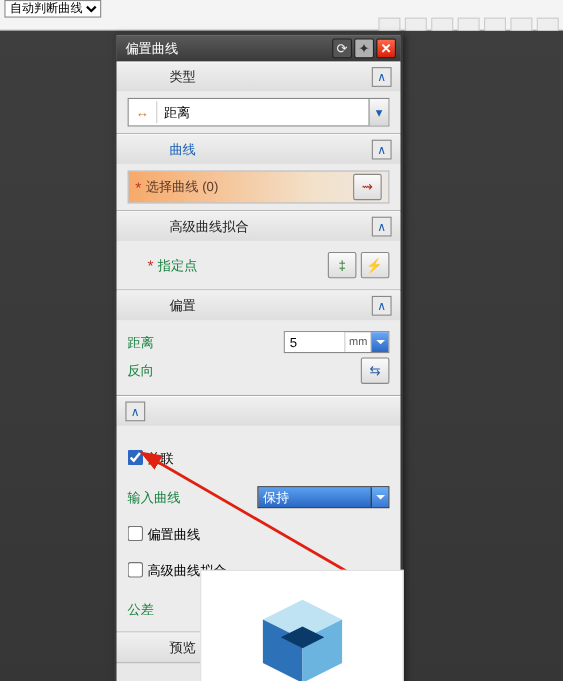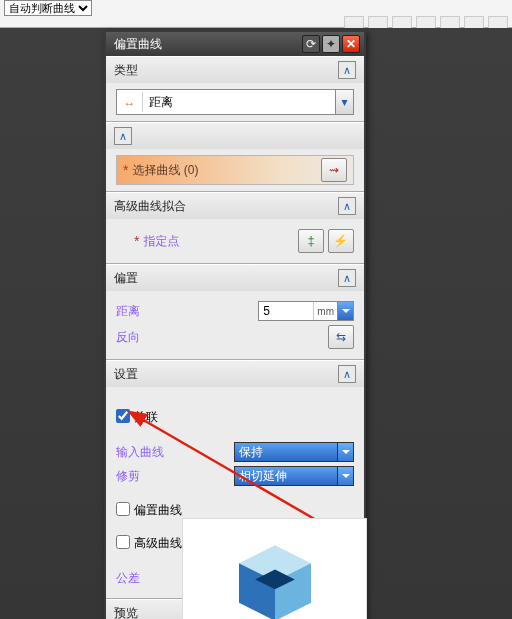--- a/index.html
+++ b/index.html
@@ -11,34 +11,34 @@
   .viewport { position:relative; height:591px; background: linear-gradient(#3e3e3e,#363636); }
   .dialog { position:absolute; left:104px; top:2px; width:262px; background: linear-gradient(#e6e6e6,#dcdcdc); border:2px solid #3a3a3a; box-shadow: 2px 2px 6px rgba(0,0,0,0.5); }
   .titlebar { background: linear-gradient(#5a5a5a,#3a3a3a); height:24px; display:flex; align-items:center; padding:0 4px; color:#fff; }
   .titlebar .title { flex:1; padding-left:4px; font-size:12px; }
   .tbtn { width:18px; height:18px; margin-left:2px; border:1px solid #222; display:flex; align-items:center; justify-content:center; border-radius:2px; }
   .tbtn.pin { background:#555; color:#eee; }
   .tbtn.gear { background:#b0b0b0; color:#333; }
   .tbtn.close { background: linear-gradient(#ff6a4a,#d8200a); color:#fff; font-weight:bold; }
   .section { border-top:1px solid #fff; border-bottom:1px solid #aaa; }
   .sec-head { display:flex; align-items:center; padding:4px 8px; background: linear-gradient(#f0f0f0,#dedede); cursor:pointer; }
-  .sec-head .lab { flex:1; font-weight:normal; color:#222; }
+  .sec-head .lab { flex:1; font-weight:normal; color:#222;margin-left:40px; }
   .sec-head .lab.blue { color:#1a5fb4; }
   .sec-head .caret { width:18px; height:18px; border:1px solid #888; background:#eaeaea; display:flex; align-items:center; justify-content:center; color:#1a5fb4; font-size:11px; }
   .sec-body { padding:6px 10px; background:#ececec; }
   .type-select { display:flex; align-items:center; border:1px solid #888; background:#fff; height:26px; }
   .type-select .icon { width:26px; height:20px; display:flex; align-items:center; justify-content:center; color:#d07a20; border-right:1px solid #ccc; }
   .type-select .val { flex:1; padding:0 6px; }
   .type-select .dd { width:18px; height:24px; border-left:1px solid #888; display:flex; align-items:center; justify-content:center; background:linear-gradient(#f8f8f8,#d8d8d8); color:#1a5fb4; }
   .sel-row { display:flex; align-items:center; border:1px solid #b8b8b8; background: linear-gradient(90deg,#f7a96a,#f3e0c8 70%, #ece8e2); height:30px; padding:0 6px; }
   .sel-row .star { color:#c03020; margin-right:4px; font-size:14px; }
   .sel-row .lab { flex:1; color:#5a3a28; }
   .sq-btn { width:26px; height:24px; border:1px solid #888; background:linear-gradient(#fafafa,#dedede); display:flex; align-items:center; justify-content:center; margin-left:4px; border-radius:2px; }
   .row { display:flex; align-items:center; margin:4px 0; }
-  .row .lab { flex:1; color:#8b5cf6; }
+  .row .lab { flex:1; color:#15803d; }
   .row .star { color:#c03020; margin-right:4px; font-size:14px; }
   .num-field { display:flex; align-items:center; border:1px solid #888; height:20px; background:#fff; }
   .num-field input { border:none; width:54px; padding:0 4px; height:18px; text-align:left; outline:none; font-size:12px; }
   .num-field .unit { font-size:10px; color:#555; padding:0 3px; border-left:1px solid #ccc; height:18px; display:flex; align-items:center; }
   .num-field .dd { width:16px; height:18px; border-left:1px solid #888; display:flex; align-items:center; justify-content:center; background:linear-gradient(#6aa8f8,#2a68c4); }
   .num-field .dd::after { content:""; border:4px solid transparent; border-top-color:#fff; margin-top:3px; }
   .plain-num { border:1px solid #888; background:#fff; height:20px; width:90px; text-align:right; padding:0 4px; }
   .cb-row { display:flex; align-items:flex-start; margin:16px 0; }
   .cb-row input[type=checkbox] { width:14px; height:14px; margin-right:4px; accent-color:#2a68c4; }
   .combo { display:flex; border:1px solid #333; height:20px; width:120px; background: linear-gradient(#5aa0f0,#2a68c4); color:#fff;gap:36px; }
@@ -89,20 +89,21 @@
         <div class="type-select">
           <span class="icon">↔</span>
           <span class="val">距离</span>
           <span class="dd">▾</span>
         </div>
       </div>
     </div>
 
     <div class="section">
       <div class="sec-head">
+        <span class="lab blue">曲线</span>
         <div class="caret">∧</div>
       </div>
       <div class="sec-body">
         <div class="sel-row">
           <span class="star">*</span>
           <span class="lab">选择曲线 (0)</span>
           <div class="sq-btn" style="color:#b03020;">⇝</div>
         </div>
       </div>
     </div>
@@ -138,39 +139,31 @@
         </div>
         <div class="row">
           <span class="lab">反向</span>
           <div class="sq-btn" style="color:#2a5aa4;">⇆</div>
         </div>
       </div>
     </div>
 
     <div class="section">
       <div class="sec-head">
-        <span class="lab">设置</span>
         <div class="caret">∧</div>
       </div>
       <div class="sec-body">
         <div class="cb-row">
           <input type="checkbox" checked="" style="">
           <span>关联</span>
         </div>
         <div class="row">
           <span class="lab">输入曲线</span>
           <div class="combo">
             <span class="val">保持</span>
-            <span class="dd"></span>
-          </div>
-        </div>
-        <div class="row">
-          <span class="lab">修剪</span>
-          <div class="combo">
-            <span class="val">相切延伸</span>
             <span class="dd"></span>
           </div>
         </div>
         <div class="cb-row">
           <input type="checkbox" style="">
           <span>偏置曲线</span>
         </div>
         <div class="cb-row">
           <input type="checkbox" style="">
           <span>高级曲线拟合</span>

